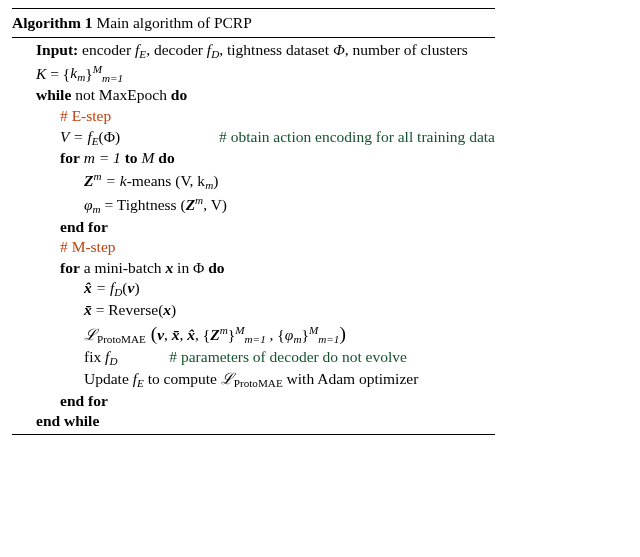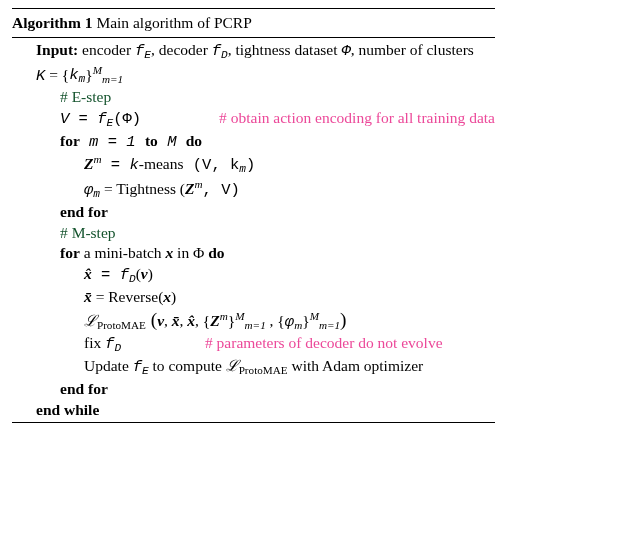--- a/index.html
+++ b/index.html
@@ -26,24 +26,24 @@
 .algo-title b { font-weight: bold; }
 .line {
   display: block;
   line-height: 1.33;
   white-space: nowrap;
 }
 .ind1 { padding-left: 24px; }
 .ind2 { padding-left: 48px; }
 .ind3 { padding-left: 72px; }
 .kw { font-weight: bold; }
-.cblue { color: #14532d; }
-.cgray { color: #ec4899; font-family: Liberation Serif, serif; }
+.cblue { color: #c2410c; }
+.cgray { color: #14532d; font-family: Liberation Serif, serif; }
 .cred { color: #d01818; }
-.math { font-style: italic; font-family: Liberation Mono, monospace; }
+.math { font-style: italic; font-family: Liberation Serif, serif; }
 .rm { font-style: normal; }
 .bi { font-weight: bold; font-style: italic; }
 .right-cmt {
   display: inline-block;
   float: right;
   max-width: 360px;
   text-align: left;
   white-space: normal;
 }
 
@@ -66,20 +66,23 @@
   <div class="rule"></div>
 
   <span class="line ind1">
     <span class="kw">Input:</span><span> encoder </span><span class="math"><span>f</span><sub>E</sub></span><span>, decoder </span><span class="math"><span>f</span><sub>D</sub></span><span>, tightness dataset </span><span class="math">Φ</span><span>, number of clusters</span>
   </span>
 
   <span class="line ind1">
     <span class="math">K</span><span class="rm"> = {</span><span class="math"><span>k</span><sub>m</sub></span><span class="rm">}</span><sup>M</sup><sub>m=1</sub>
   </span>
 
+  <span class="line ind1">
+    <span class="kw">while</span><span> not MaxEpoch </span><span class="kw">do</span>
+  </span>
 
   <span class="line ind2">
     <span class="cblue"># E-step</span>
   </span>
 
   <span class="line ind2" style="overflow:hidden">
     <span class="math"><span>V = f</span><sub>E</sub><span class="rm">(Φ)</span></span>
     <span class="cgray right-cmt"># obtain action encoding for all training data</span>
   </span>
   <div class="clr"></div>
@@ -119,21 +122,21 @@
     <span class="bi">x̄</span><span> = Reverse(</span><span class="bi">x</span><span>)</span>
   </span>
 
 
   <span class="line ind3">
     <span class="math">ℒ</span><sub class="nsub">ProtoMAE</sub><span style="font-size:1.25em" class="rm"> (</span><span class="bi">v</span><span>, </span><span class="bi">x̄</span><span>, </span><span class="bi">x̂</span><span>, {</span><span class="bi">Z</span><sup>m</sup><span>}</span><sup>M</sup><sub>m=1</sub><span> , {</span><span class="math">φ</span><sub>m</sub><span>}</span><sup>M</sup><sub>m=1</sub><span style="font-size:1.25em" class="rm">)</span>
   </span>
 
   <span class="line ind3" style="overflow:hidden">
     <span>fix </span><span class="math"><span>f</span><sub>D</sub></span>
-    <span class="cgray right-cmt" style="float:none; display:inline; margin-left:80px"># parameters of decoder do not evolve</span>
+    <span class="cgray right-cmt" style="float:none; display:inline; margin-left:48px"># parameters of decoder do not evolve</span>
   </span>
 
   <span class="line ind3">
     <span>Update </span><span class="math"><span>f</span><sub>E</sub></span><span> to compute </span><span class="math">ℒ</span><sub class="nsub">ProtoMAE</sub><span> with Adam optimizer</span>
   </span>
 
   <span class="line ind2">
     <span class="kw">end for</span>
   </span>
 

